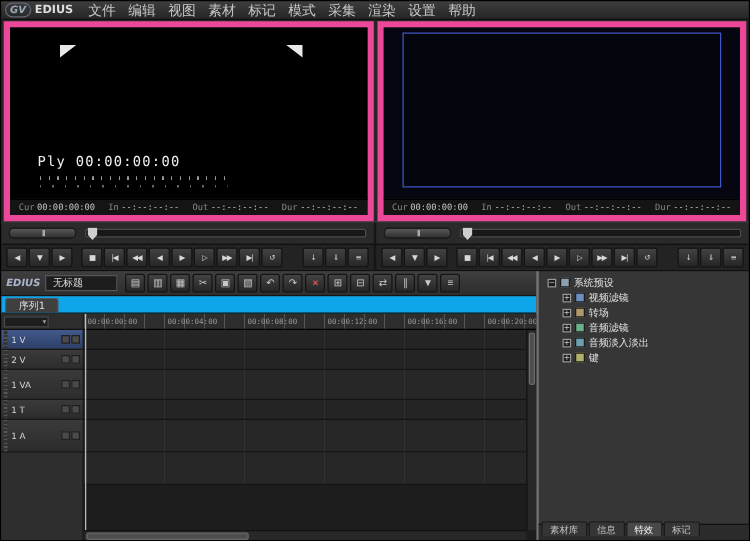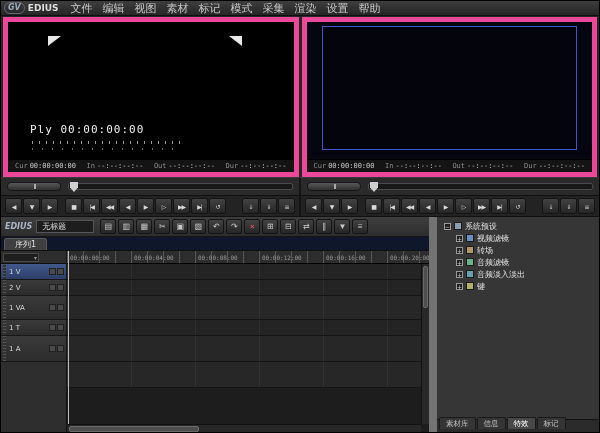--- a/index.html
+++ b/index.html
@@ -53,34 +53,34 @@
   .transport-half + .transport-half{border-left:2px solid #151515;}
   .tbtn{flex:none;width:17px;height:16px;background:linear-gradient(#424242,#262626);border:1px solid #141414;
     border-radius:2px;color:#d8d8d8;font-size:6px;display:flex;align-items:center;justify-content:center;
     padding:0;font-family:"DejaVu Sans",sans-serif;letter-spacing:-1px;}
   .gap{width:5px;flex:none;}
   .extras{margin-left:auto;display:flex;gap:1px;}
 
   
   .main-split{display:flex;height:216px;}
   .timeline-region{width:428px;display:flex;flex-direction:column;background:#2b2b2b;min-width:0;}
-  .effects-region{flex:1;background:#363636;border-left:8px solid #737373;display:flex;flex-direction:column;min-width:0;justify-content:center;}
+  .effects-region{flex:1;background:#363636;border-left:2px solid #737373;display:flex;flex-direction:column;min-width:0;justify-content:center;}
 
   
   .tl-toolbar{height:20px;display:flex;align-items:center;gap:2px;padding:0 4px;
     background:linear-gradient(#3e3e3e,#2d2d2d);border-bottom:1px solid #151515;}
   .tl-logo{font-size:8px;font-weight:bold;font-style:italic;color:#a9b4c9;margin-right:2px;}
   .proj-box{height:13px;line-height:12px;min-width:58px;background:#1d1d1d;border:1px solid #555;
     font-size:8px;color:#ddd;padding:0 5px;margin-right:4px;white-space:nowrap;}
   .mbtn{flex:none;width:16px;height:15px;background:linear-gradient(#424242,#262626);border:1px solid #141414;
     border-radius:2px;color:#c9c9c9;font-size:8px;display:flex;align-items:center;justify-content:center;padding:0;}
   .mbtn.danger{color:#e05555;font-weight:bold;}
 
   
-  .seq-row{height:14px;background:#0f172a;display:flex;align-items:flex-end;padding-left:3px;border-bottom:1px solid #101010;}
+  .seq-row{height:14px;background:#0ea5e9;display:flex;align-items:flex-end;padding-left:3px;border-bottom:1px solid #101010;}
   .seq-tab{height:12px;line-height:11px;padding:0 10px;background:#3f3f3f;border:1px solid #5a5a5a;border-bottom:none;
     border-radius:3px 3px 0 0;font-size:8px;color:#e0e0e0;}
 
   
   .tl-body{flex:1;display:flex;min-height:0;}
   .head-col{width:66px;display:flex;flex-direction:column;background:#2e2e2e;border-right:1px solid #141414;flex:none;}
   .corner{height:13px;background:#2d2d2d;border-bottom:1px solid #101010;display:flex;align-items:center;padding:0 2px;gap:2px;}
   .scale-box{width:36px;height:9px;background:#1e1e1e;border:1px solid #4a4a4a;display:flex;align-items:center;
     justify-content:flex-end;font-size:6px;color:#999;padding:0 1px;line-height:7px;}
   .track-head{display:flex;align-items:center;background:linear-gradient(#3a3a3a,#2c2c2c);

